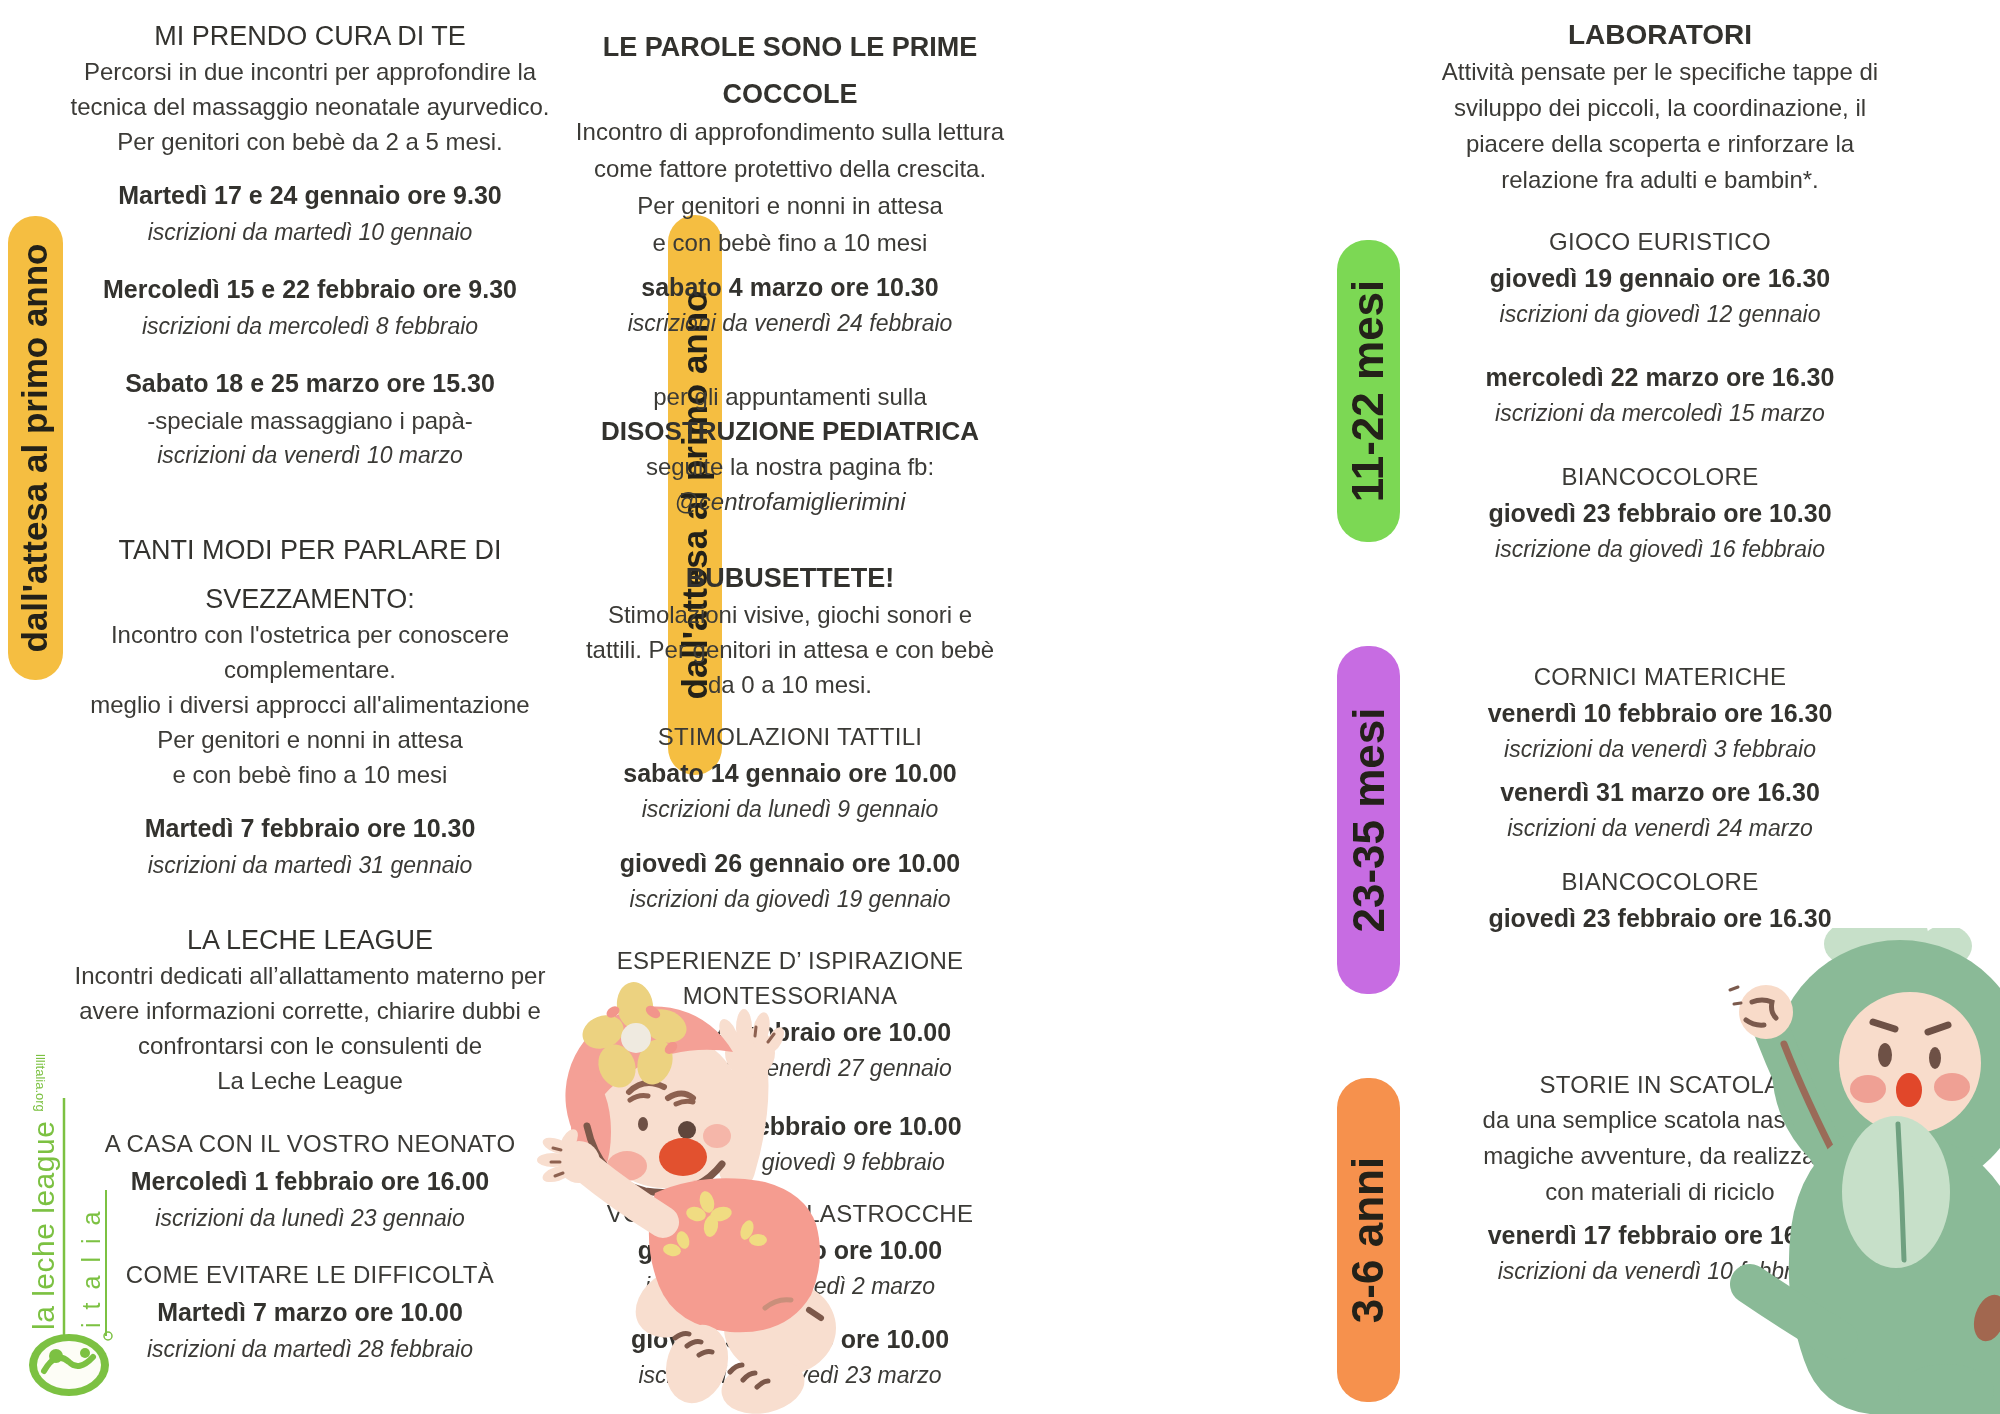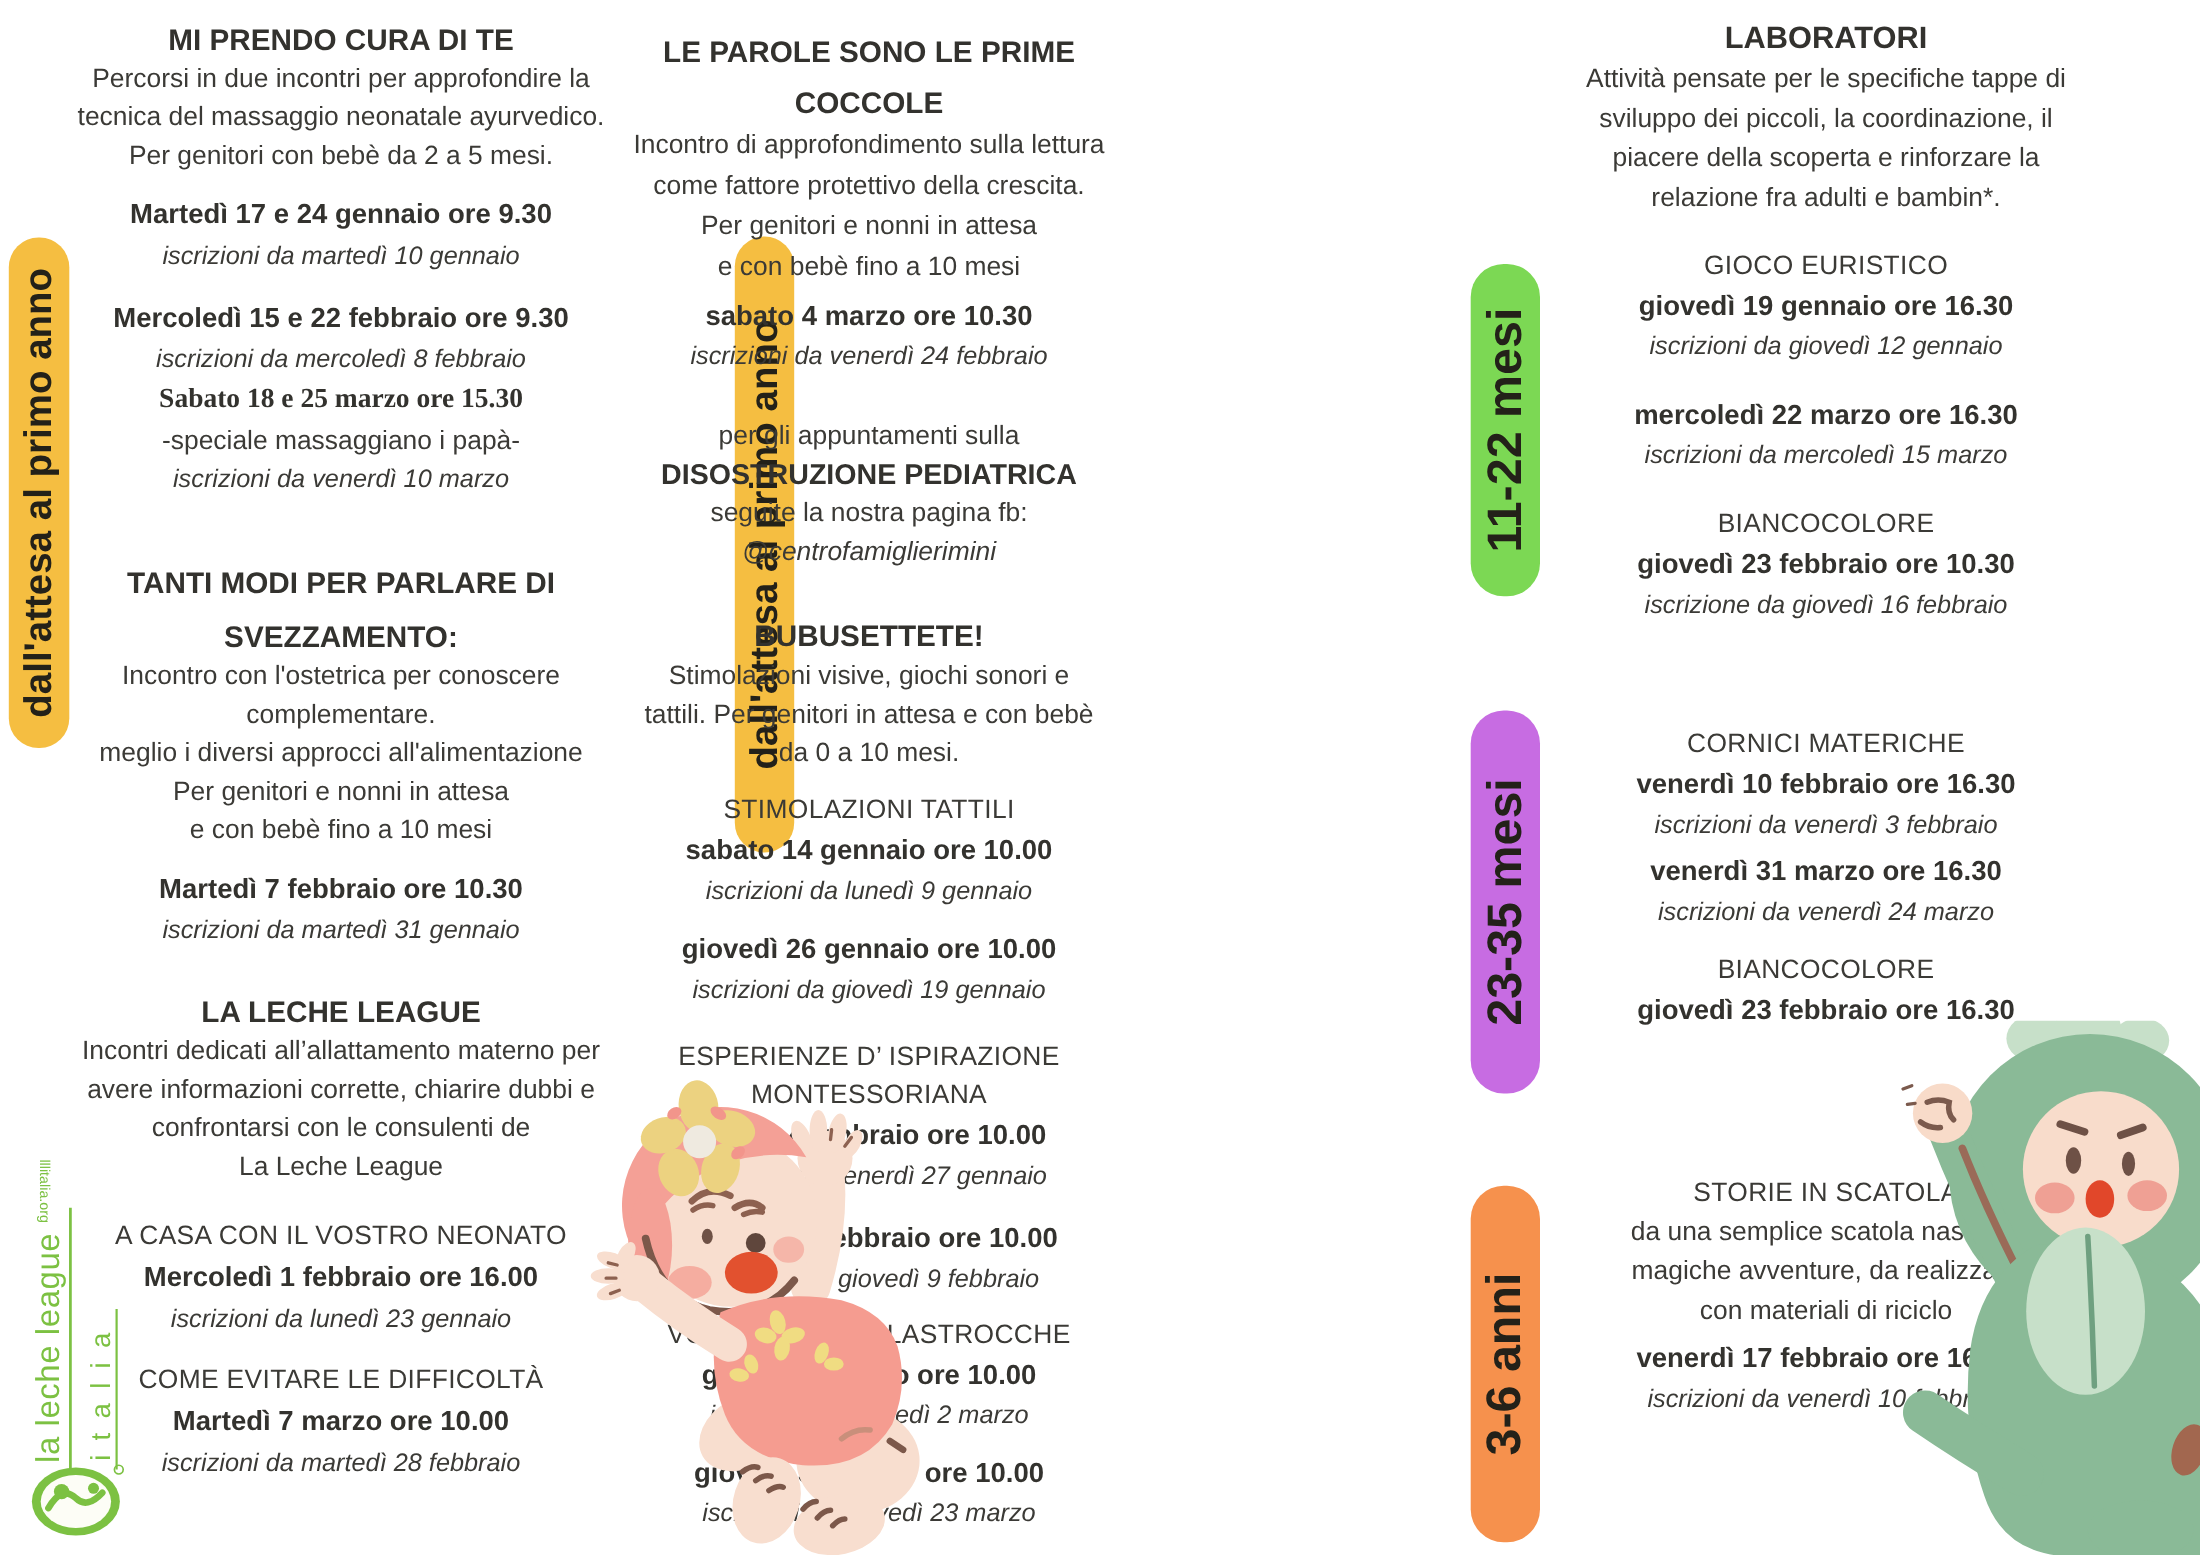--- a/index.html
+++ b/index.html
@@ -1,20 +1,20 @@
 <!DOCTYPE html>
 <html><head>
 <meta charset="utf-8">
 <style>
   html,body{margin:0;padding:0;background:#ffffff;}
   .page{position:relative;width:2000px;height:1414px;background:#ffffff;overflow:hidden;
         font-family:"Liberation Sans",sans-serif;color:#3B3A36;}
   .col{position:absolute;text-align:center;}
   .ln{white-space:nowrap;}
-  .title{font-size:27px;font-weight:700;line-height:36px;color:#33322E;}
+  .title{font-size:27px;font-weight:400;line-height:36px;color:#33322E;}
   .rtitle{font-size:28px;font-weight:700;line-height:38px;color:#33322E;}
   .mtitle{font-size:27px;font-weight:700;line-height:38px;color:#33322E;}
   .body{font-size:24px;line-height:35px;}
   .mbody{font-size:24px;line-height:37px;}
   .rbody{font-size:24px;line-height:36px;}
   .date{font-size:25px;font-weight:700;line-height:40px;color:#33322E;}
   .mdate{font-size:25px;font-weight:700;line-height:38px;color:#33322E;}
   .sub{font-size:23px;font-style:italic;line-height:34px;}
   .msub{font-size:23px;font-style:italic;line-height:35px;}
   .name{font-size:24px;line-height:35px;letter-spacing:.3px;}
@@ -48,21 +48,21 @@
 
   <div class="col" style="left:10px;top:18px;width:600px;">
     <div class="title ln">MI PRENDO CURA DI TE</div>
     <div class="body ln">Percorsi in due incontri per approfondire la</div>
     <div class="body ln">tecnica del massaggio neonatale ayurvedico.</div>
     <div class="body ln">Per genitori con bebè da 2 a 5 mesi.</div>
     <div class="date ln" style="margin-top:16px;">Martedì 17 e 24 gennaio ore 9.30</div>
     <div class="sub ln">iscrizioni da martedì 10 gennaio</div>
     <div class="date ln" style="margin-top:20px;">Mercoledì 15 e 22 febbraio ore 9.30</div>
     <div class="sub ln">iscrizioni da mercoledì 8 febbraio</div>
-    <div class="date ln" style="font-family:Liberation Serif, serif;">Sabato 18 e 25 marzo ore 15.30</div>
+    <div class="date ln" style="margin-top:20px;">Sabato 18 e 25 marzo ore 15.30</div>
     <div class="note ln">-speciale massaggiano i papà-</div>
     <div class="sub ln">iscrizioni da venerdì 10 marzo</div>
 
     <div class="title ln" style="margin-top:60px;">TANTI MODI PER PARLARE DI</div>
     <div class="title ln" style="margin-top:13px;">SVEZZAMENTO:</div>
     <div class="body ln">Incontro con l'ostetrica per conoscere</div>
     <div class="body ln">complementare.</div>
     <div class="body ln">meglio i diversi approcci all'alimentazione</div>
     <div class="body ln">Per genitori e nonni in attesa</div>
     <div class="body ln">e con bebè fino a 10 mesi</div>

